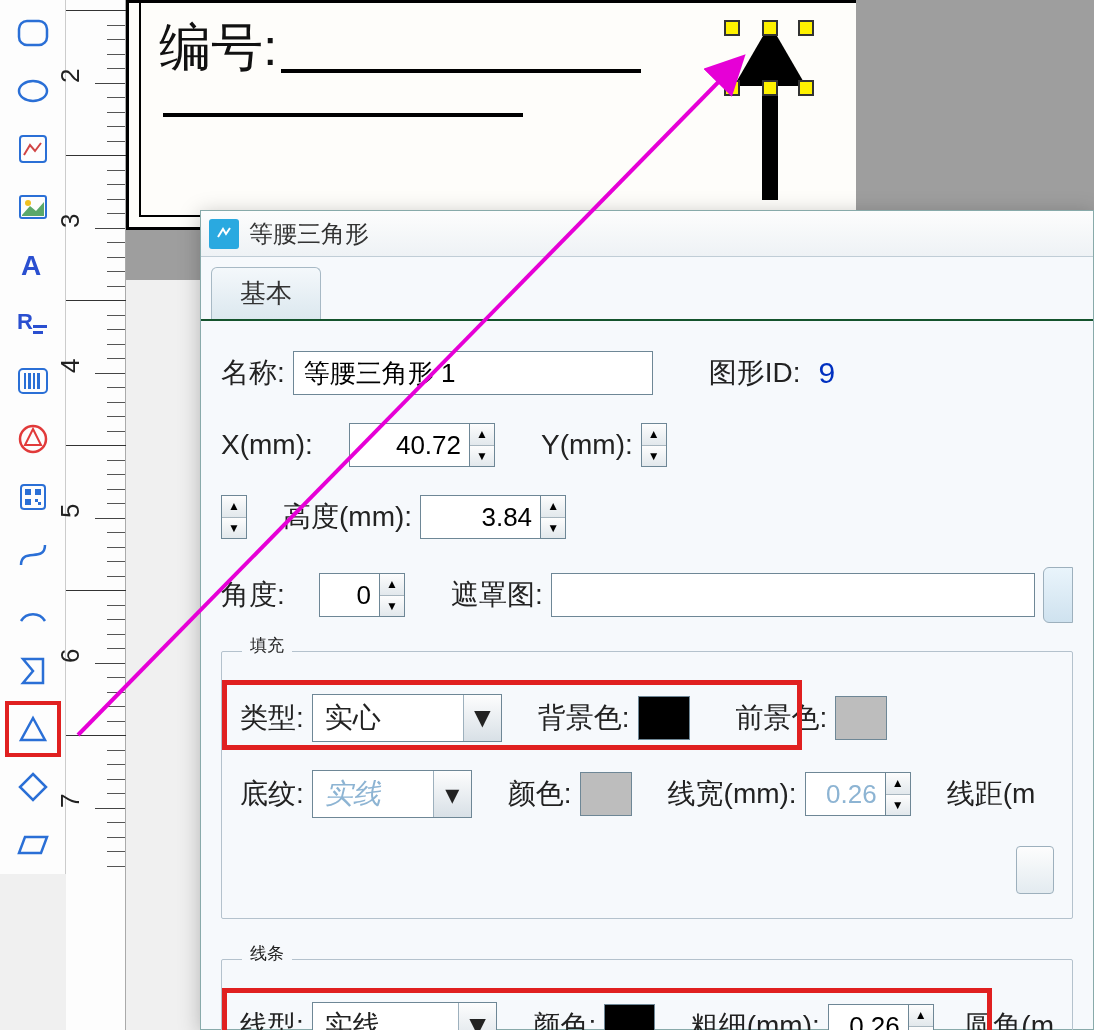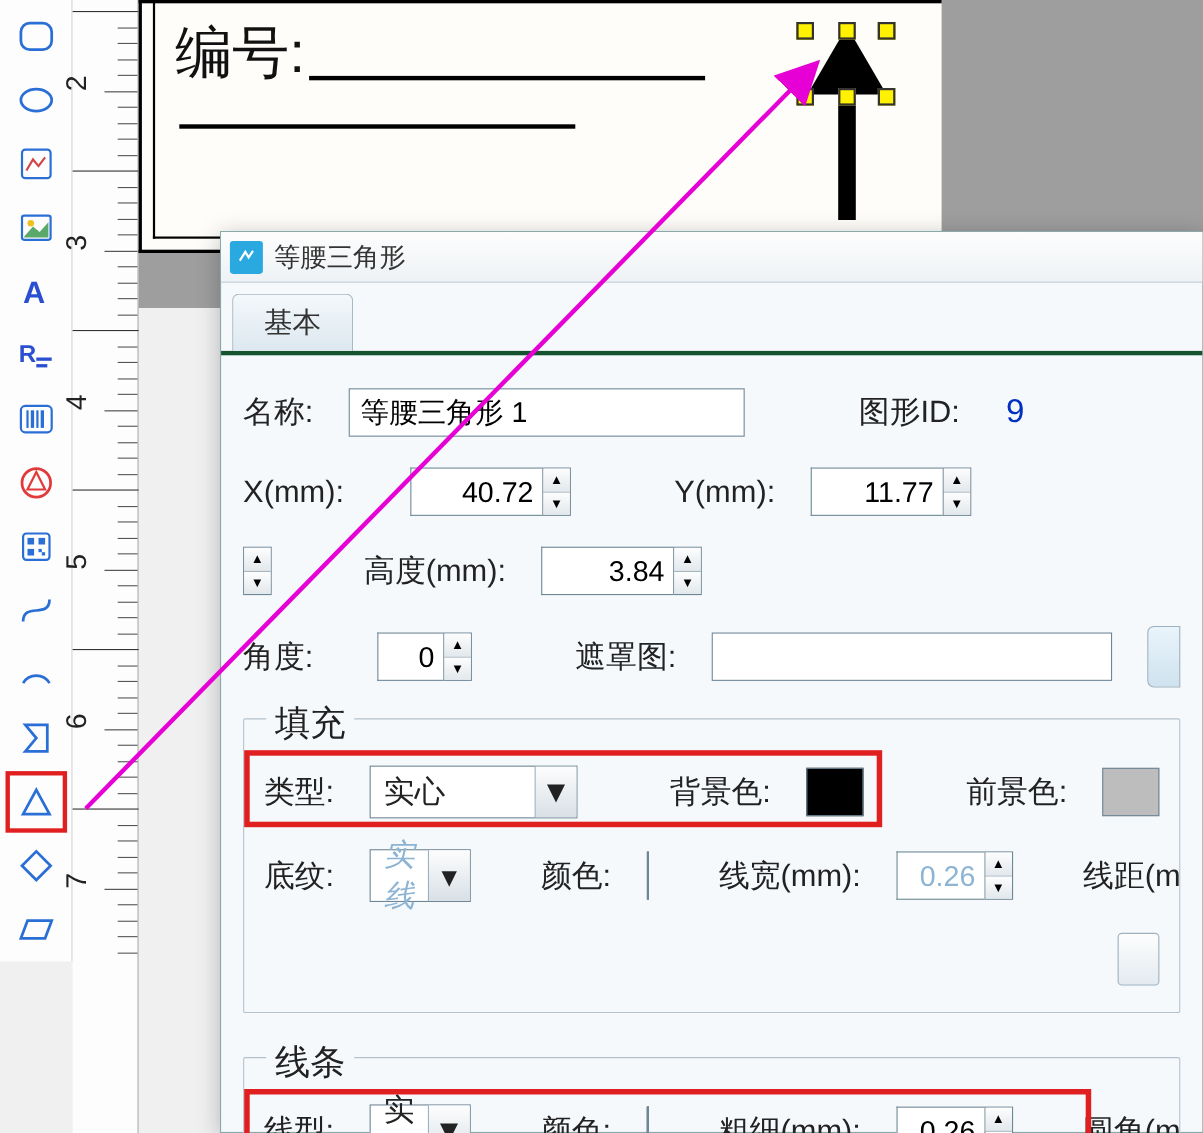--- a/index.html
+++ b/index.html
@@ -161,21 +161,21 @@
   .title-icon {
     width: 30px; height: 30px;
     background: #2aa9e0;
     border-radius: 3px;
     display: flex; align-items:center; justify-content:center;
     color: #fff;
   }
   .tabbar {
     display: flex;
     padding: 10px 10px 0 10px;
-    border-bottom: 4px solid #14532d;
+    border-bottom: 2px solid #14532d;
   }
   .tab {
     padding: 8px 28px;
     background: linear-gradient(#f4f8fb,#dce8ef);
     border: 1px solid #a7b9c5;
     border-bottom: none;
     border-radius: 6px 6px 0 0;
     font-size: 26px;
     color: #333;
     margin-right: 6px;
@@ -183,21 +183,21 @@
   }
   .form {
     padding: 30px 20px 20px 20px;
     font-size: 28px;
     color: #222;
   }
   .row {
     display: flex;
     align-items: center;
     margin-bottom: 28px;
-    gap: 32px;
+    gap: 8px;
   }
   .lbl { white-space: nowrap; }
   .txt-input {
     height: 44px;
     border: 1px solid #6e8796;
     background: #fff;
     font-size: 26px;
     padding: 0 10px;
   }
   .spin-wrap {
@@ -234,21 +234,21 @@
     border-radius: 2px;
     margin: 20px 0 20px 0;
     padding: 42px 18px 24px 18px;
     position: relative;
   }
   .groupbox .legend {
     position: absolute;
     top: -18px; left: 20px;
     background: #f6f9fc;
     padding: 0 8px;
-    font-size: 32px;
+    font-size: 17px;
   }
   .combo {
     display: flex;
     height: 48px;
     border: 1px solid #6e8796;
     background: #fff;
     align-items: center;
   }
   .combo .combo-text {
     padding: 0 12px;
@@ -511,21 +511,20 @@
       <div class="spin-wrap">
         <input value="40.72" style="">
         <div class="spin-btns">
             <button>▲</button>
             <button>▼</button>
           </div>
       </div>
       <span style="width:30px"></span>
       <span class="lbl">Y(mm):</span>
       <div class="spin-wrap">
-        <input value="11.77" style="">
         <div class="spin-btns">
             <button>▲</button>
             <button>▼</button>
           </div>
       </div>
     </div>
 
     <div class="row">
       <div class="spin-wrap">
         <div class="spin-btns">

